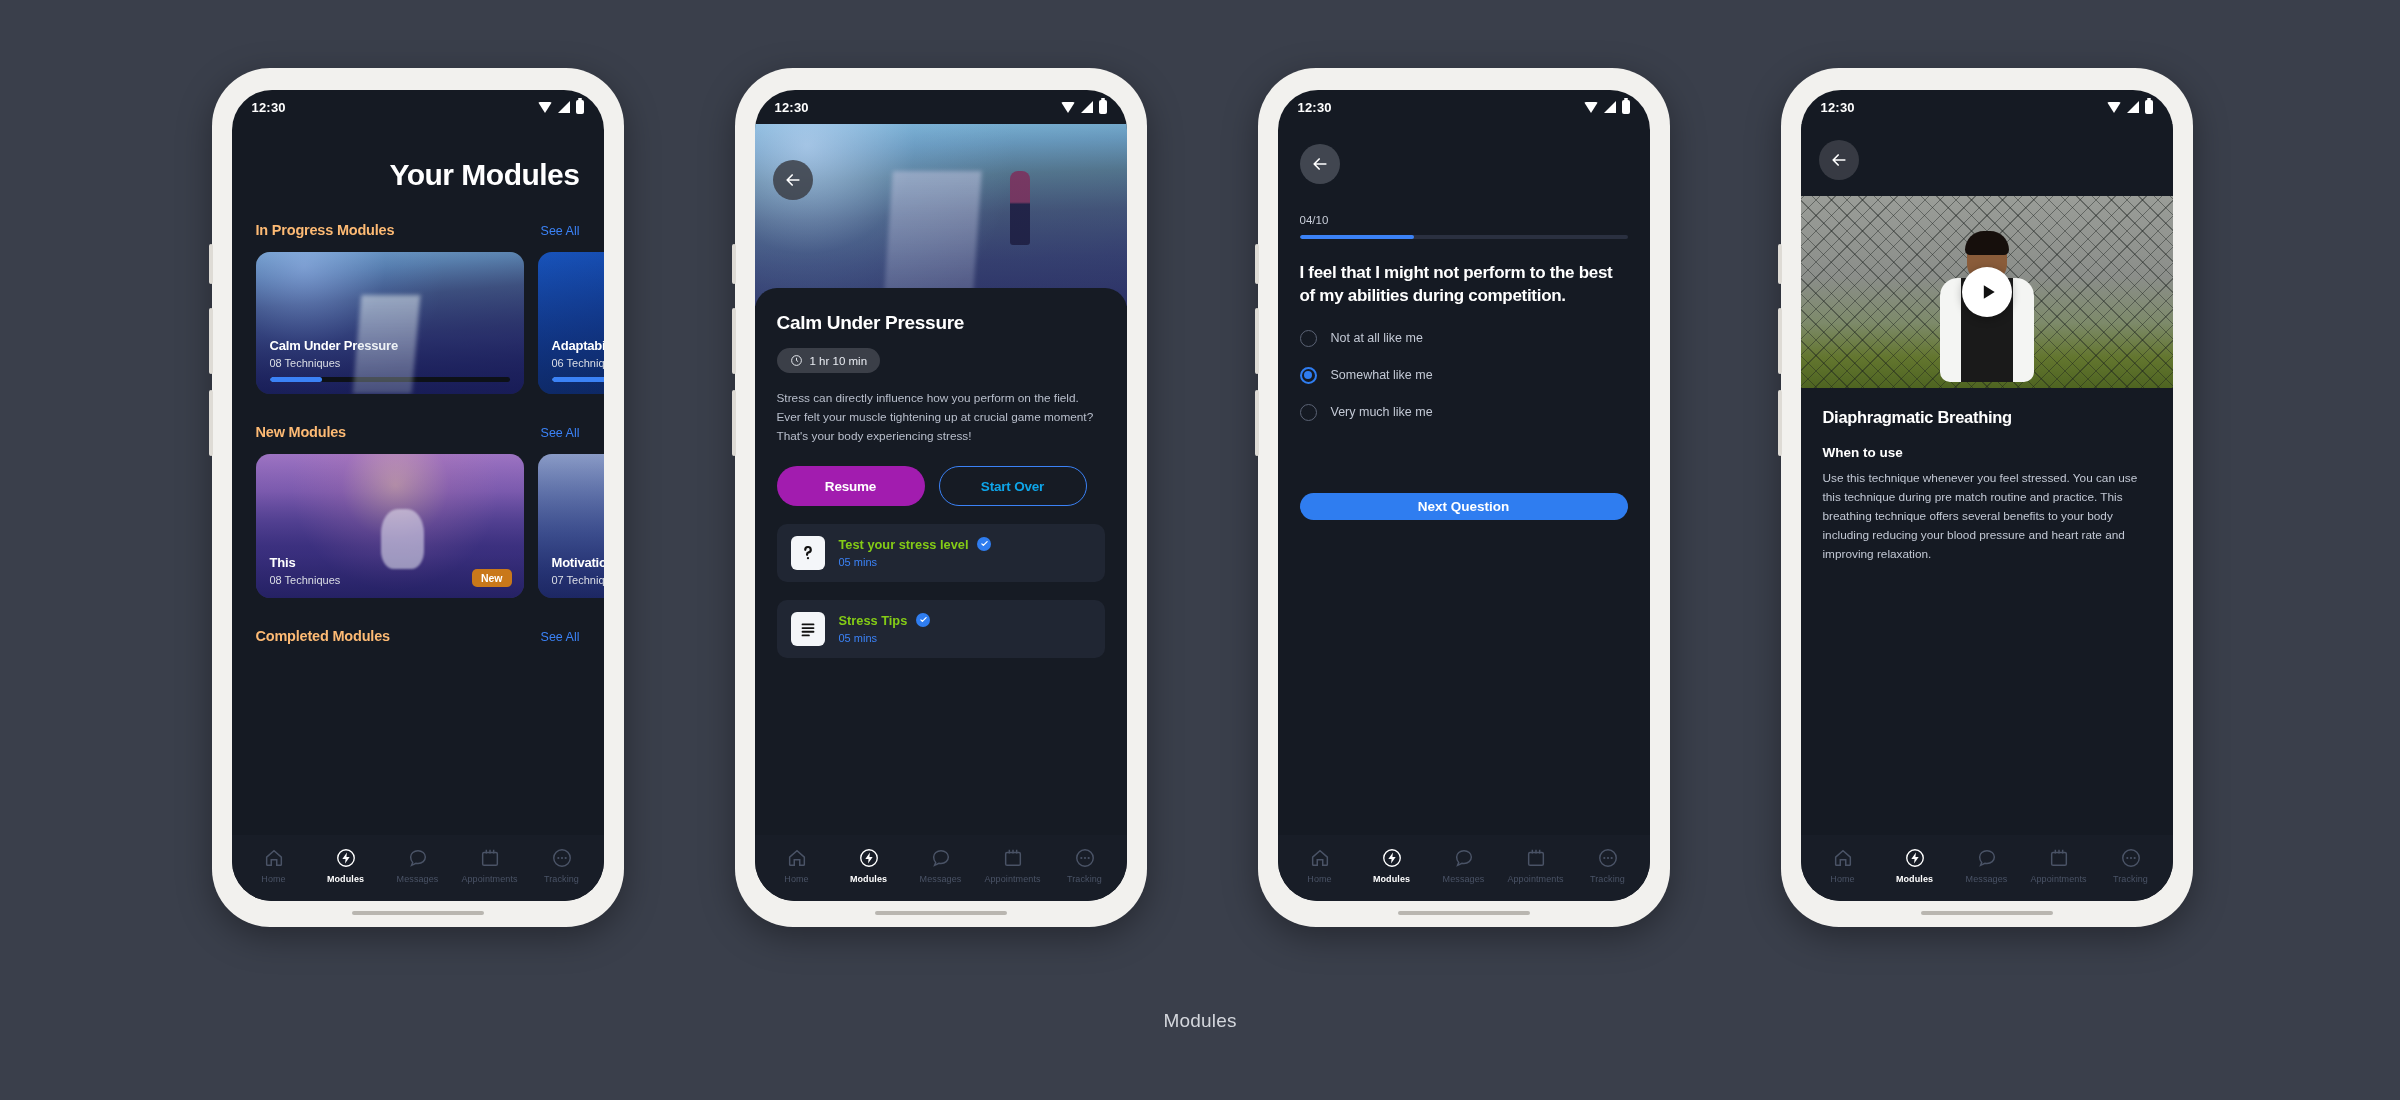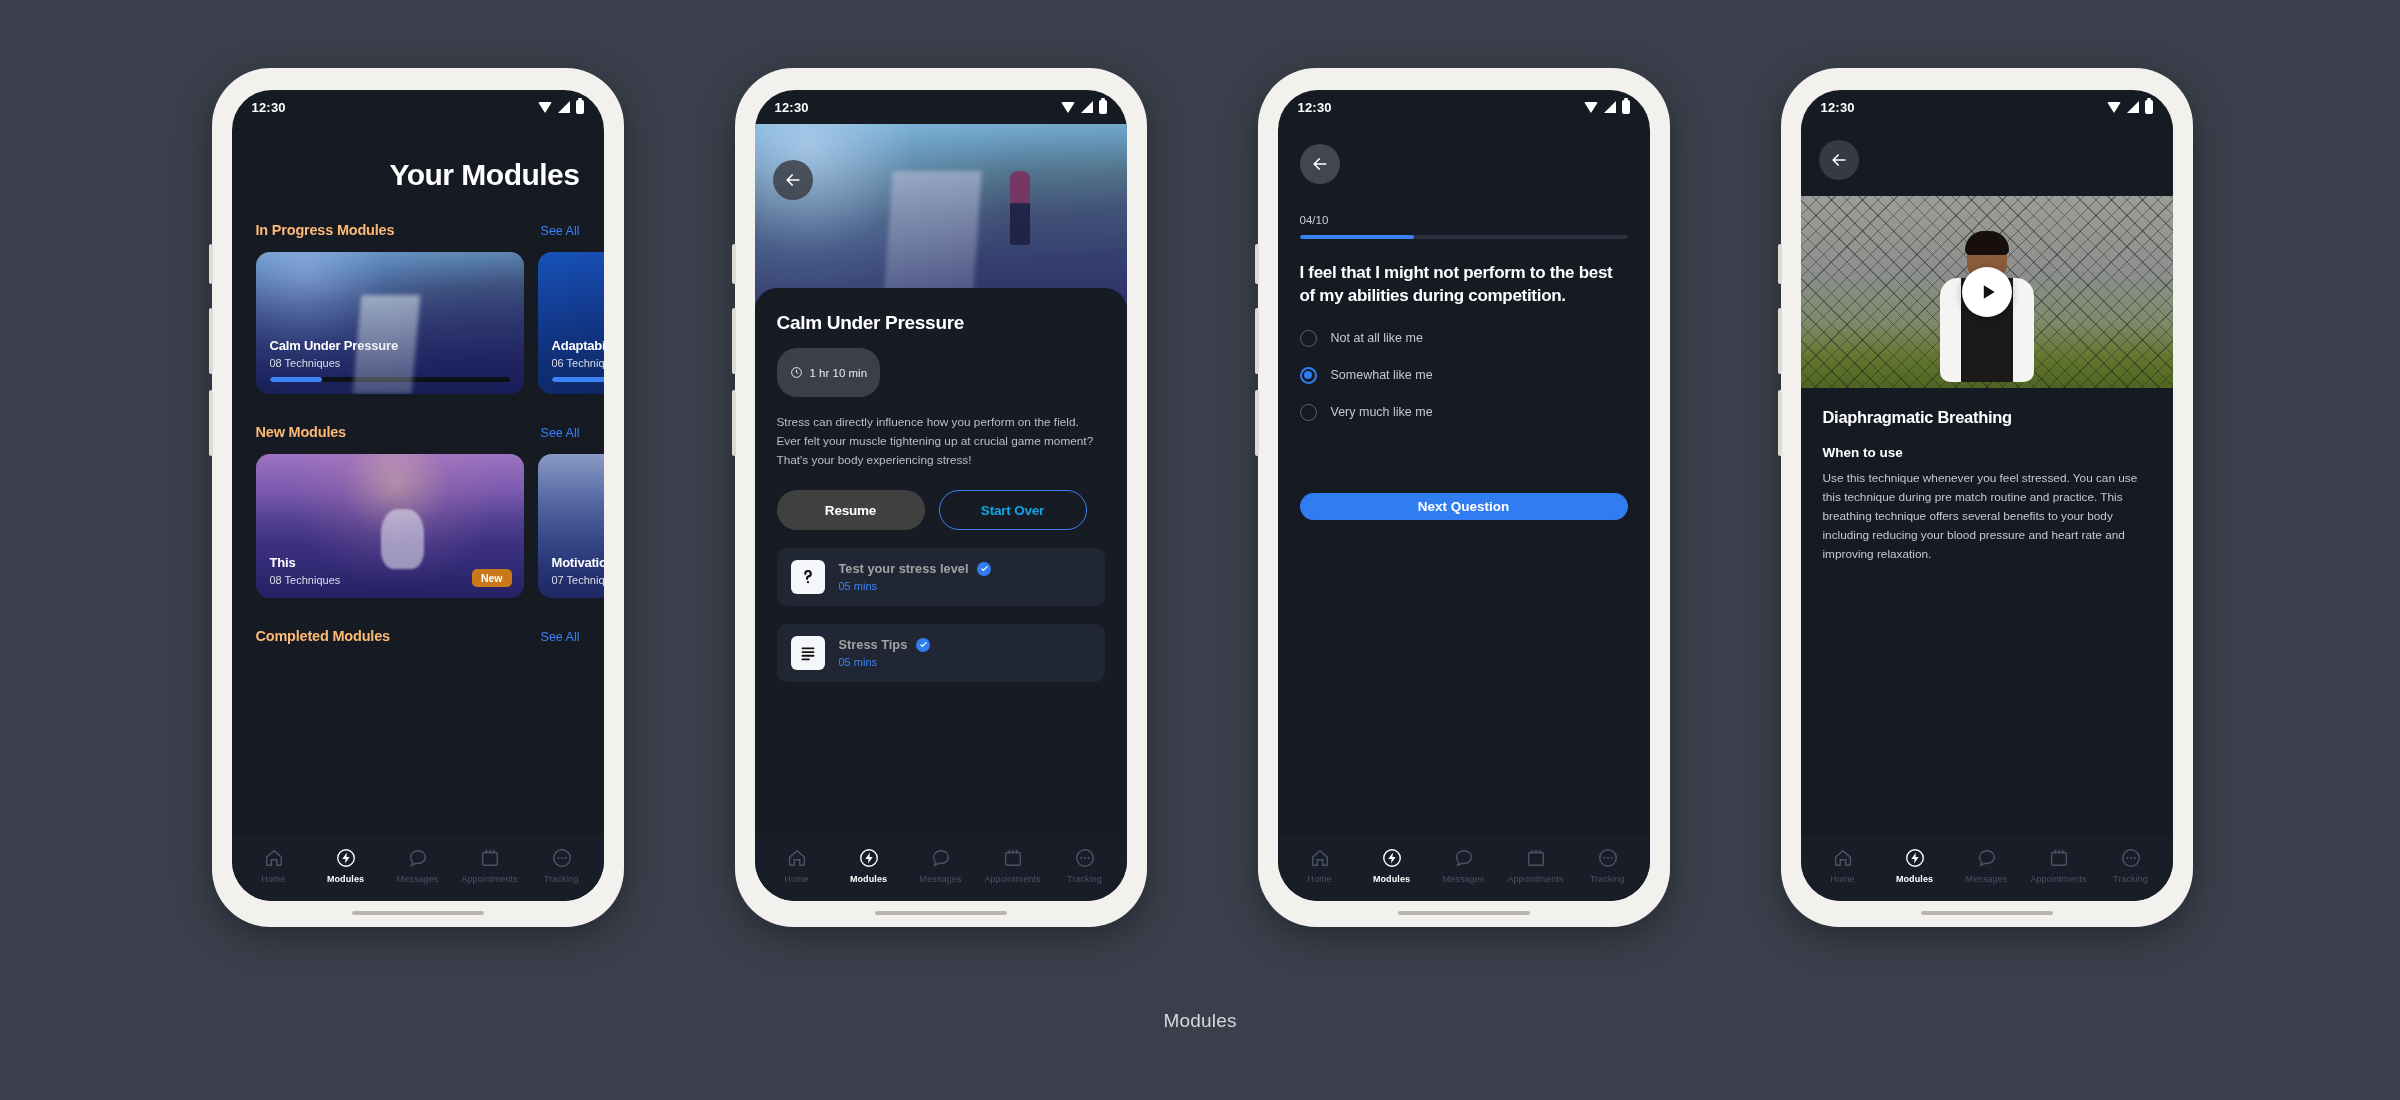--- a/index.html
+++ b/index.html
@@ -252,51 +252,51 @@
     background: #161b24;
     border-radius: 22px 22px 0 0;
     padding: 24px 22px 0 22px;
     overflow: hidden;
   }
   .det-title { color:#fff; font-size:19px; font-weight:bold; letter-spacing:-0.3px; }
   .chip {
     display:inline-flex; align-items:center; gap:7px;
     background: #3b3f48;
     border-radius: 20px;
-    padding: 18px 13px;
+    padding: 6px 13px;
     margin-top: 14px;
     color:#e9ecf2; font-size: 11.5px;
   }
   .chip svg { width:13px; height:13px; }
   .det-desc { color:#b9bfcc; font-size:11.8px; line-height:1.62; margin-top:16px; }
   .btn-row { display:flex; gap: 14px; margin-top: 20px; }
   .btn {
     height: 40px; border-radius: 22px;
     display:flex; align-items:center; justify-content:center;
     font-size: 13.5px; font-weight: bold; letter-spacing:-0.2px;
   }
-  .btn.primary { background:#404040; color:#fff; flex: 0 0 148px; }
+  .btn.primary { background:#a21caf; color:#fff; flex: 0 0 148px; }
   .btn.outline { background: transparent; border:1.2px solid #3b82f6; color:#0ea5e9; flex: 0 0 148px; }
 
   .lesson {
     display:flex; align-items:center; gap: 14px;
     background: #202633;
     border-radius: 10px;
     padding: 12px 14px;
     margin-top: 18px;
   }
   .lesson-ico {
     width:34px; height:34px; border-radius:6px;
     background:#f4f6f9;
     display:flex; align-items:center; justify-content:center;
     flex: 0 0 auto;
   }
   .lesson-ico svg { width: 22px; height: 22px; }
   .lesson-txt { flex:1 1 auto; }
-  .lesson-title { color:#a3a3a3; font-size:12.8px; font-weight:bold; display:flex; align-items:flex-end; gap:9px; }
+  .lesson-title { color:#84cc16; font-size:12.8px; font-weight:bold; display:flex; align-items:flex-start; gap:9px; }
   .lesson-dur { color:#3b82f6; font-size:11px; margin-top:4px; }
   .check {
     width:14px; height:14px; border-radius:50%;
     background:#2f7df0;
     display:inline-flex; align-items:center; justify-content:center;
   }
   .check svg { width:9px; height:9px; }
 
   
   .quiz { padding: 20px 22px 0 22px; }

